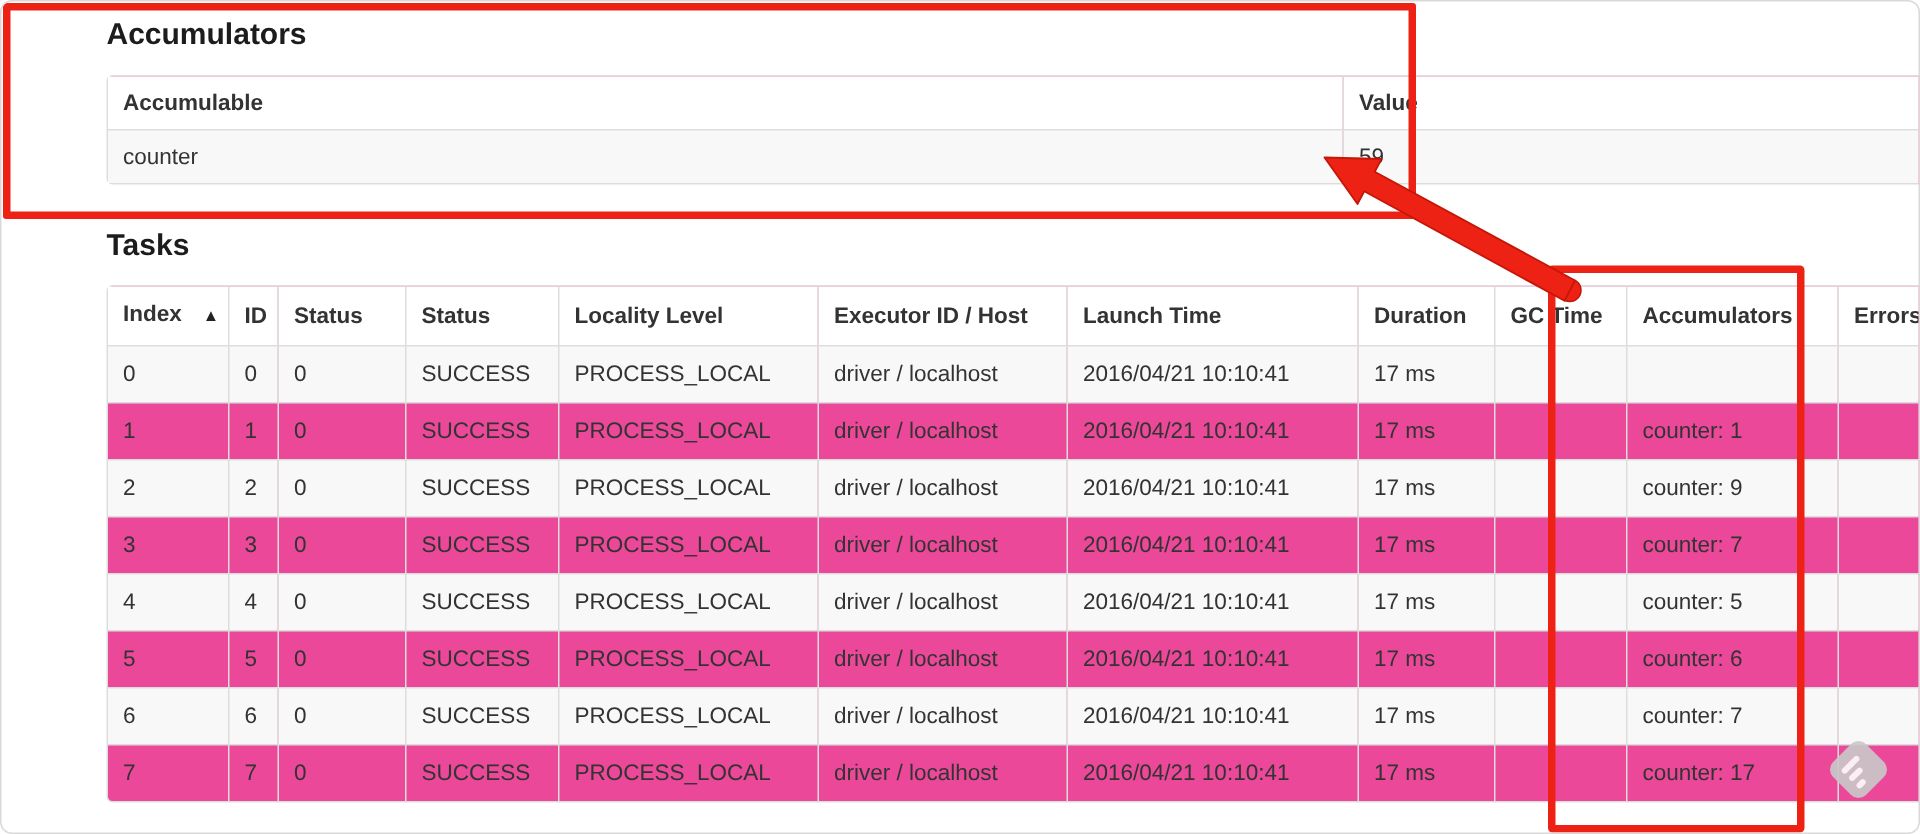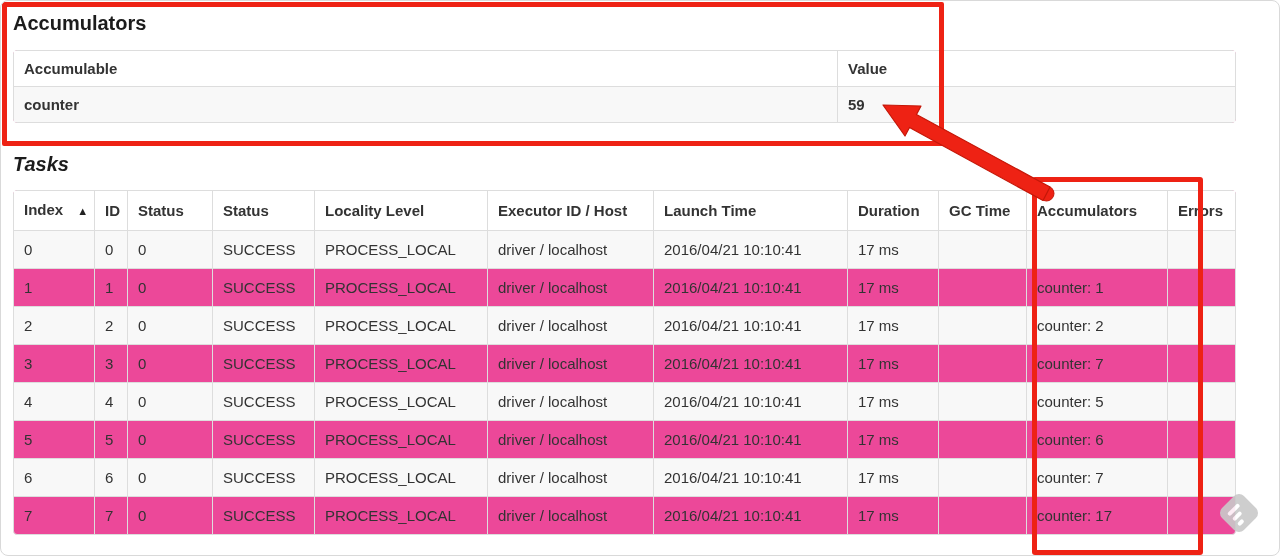--- a/index.html
+++ b/index.html
@@ -1,37 +1,37 @@
 <!DOCTYPE html>
 <html><head>
 <meta charset="utf-8">
 <style>
   html,body { margin:0; padding:0; background:#fff; }
   .page {
     position:relative; width:1280px; height:556px; box-sizing:border-box;
     background:#ffffff; border:1px solid #d9d9d9; border-radius:8px; overflow:hidden;
     font-family:"Liberation Sans", sans-serif; color:#333;
   }
-  .content { padding:11px 29px 0 12px; }
+  .content { padding:11px 29px 0 42px;margin-left:28px; }
   h2.section-heading {
     font-size:20px; line-height:23px; font-weight:bold; color:#1c1c1c;
     margin:0 0 15px 0;
   }
-  h2.tasks-heading { margin-top:30px; margin-bottom:14px;font-style:italic; }
+  h2.tasks-heading { margin-top:30px; margin-bottom:14px; }
   table.ui-table {
     border-collapse:separate; border-spacing:0; table-layout:fixed;
     width:1221px; font-size:15px; color:#333;
     border:1px solid #dddddd; border-radius:4px; background:#ec4899;
   }
   table.ui-table th, table.ui-table td {
     border-left:1px solid #dddddd; border-top:1px solid #dddddd;
     padding:8px 10px; line-height:21px; text-align:left; vertical-align:middle;
     white-space:nowrap; overflow:hidden;
   }
-  table.acc-table th, table.acc-table td { padding:7px 10px;font-weight:bold; }
+  table.acc-table th, table.acc-table td { padding:7px 10px; }
   table.ui-table th:first-child, table.ui-table td:first-child { border-left:none; }
   table.ui-table thead th { border-top:none; font-weight:bold; background:#fff; }
   table.ui-table tbody tr:nth-child(odd) td { background:#f8f8f8; }
   .sort-arrow { font-size:11px; margin-left:14px; color:#222; }
   
   .anno { position:absolute; pointer-events:none; }
   .anno-box { border:5px solid #ee2214; border-radius:2px; }
   #anno-box-top { left:1px; top:1px; width:932px; height:134px; }
   #anno-box-col { left:1031px; top:176px; width:161px; height:368px; border-radius:3px; }
   #anno-arrow { left:860px; top:85px; }
@@ -125,21 +125,21 @@
           <tr>
             <td>2</td>
             <td>2</td>
             <td>0</td>
             <td>SUCCESS</td>
             <td>PROCESS_LOCAL</td>
             <td>driver / localhost</td>
             <td>2016/04/21 10:10:41</td>
             <td>17 ms</td>
             <td></td>
-            <td>counter: 2</td>
+            <td>counter: 9</td>
             <td></td>
           </tr>
           <tr>
             <td>3</td>
             <td>3</td>
             <td>0</td>
             <td>SUCCESS</td>
             <td>PROCESS_LOCAL</td>
             <td>driver / localhost</td>
             <td>2016/04/21 10:10:41</td>

